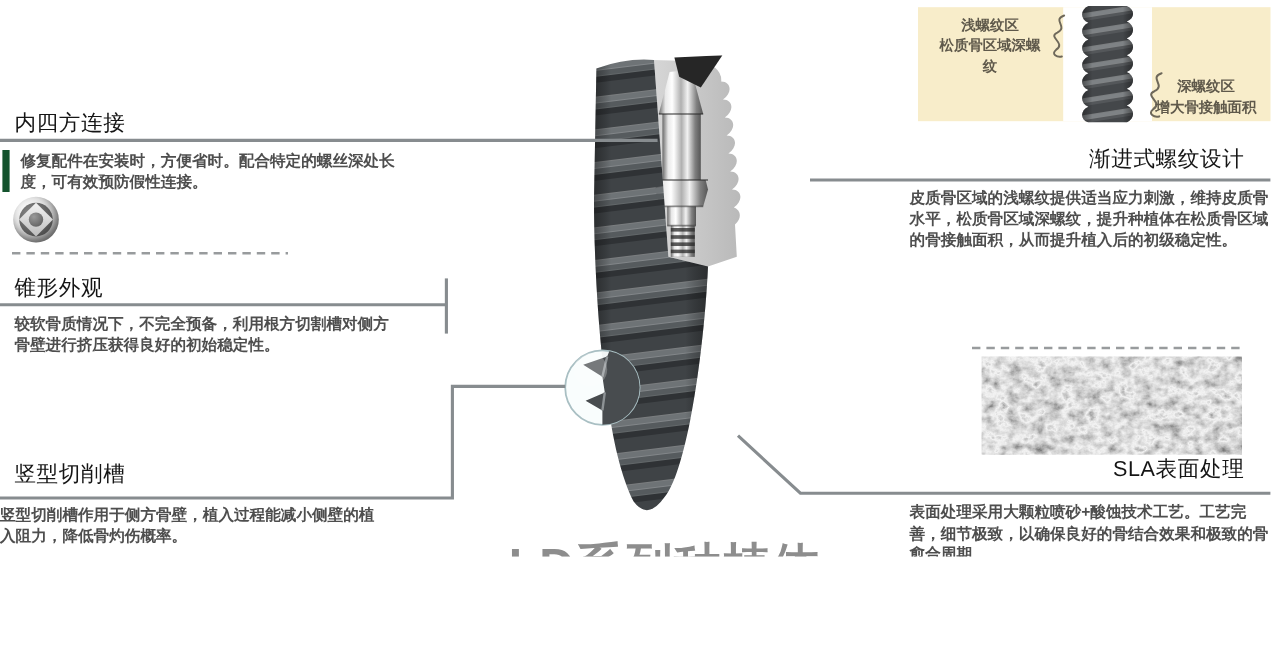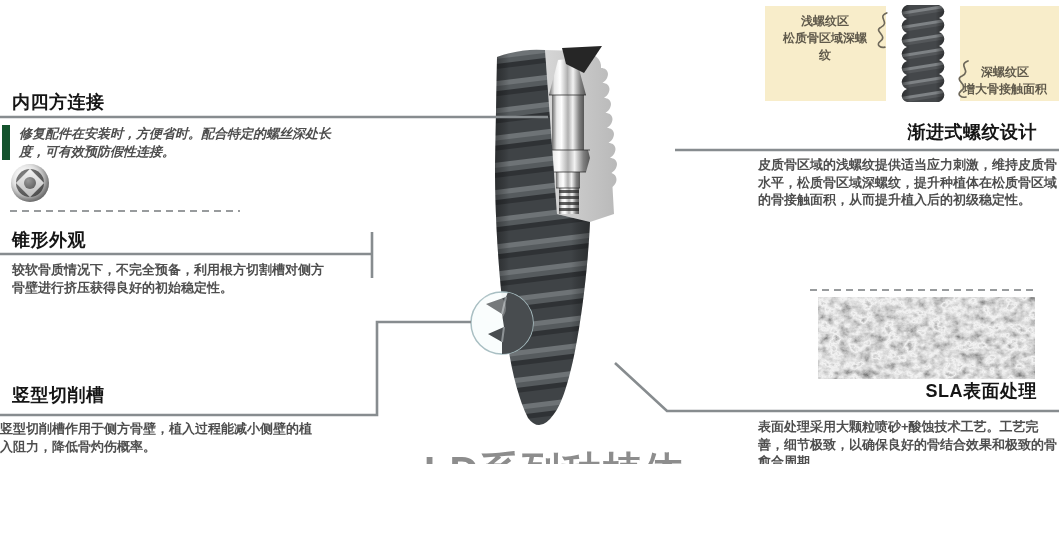--- a/index.html
+++ b/index.html
@@ -1,22 +1,22 @@
 <!DOCTYPE html>
 <html><head>
 <meta charset="utf-8">
 <style>
   html,body{margin:0;padding:0;background:#fff;}
   #canvas{position:relative;width:1059px;height:464px;background:#fff;overflow:hidden;
           font-family:"Liberation Sans","DejaVu Sans",sans-serif;}
   .abs{position:absolute;}
-  .sec-title{position:absolute;font-size:18px;font-weight:bold;color:#151515;letter-spacing:.5px;white-space:nowrap;z-index:6;}
+  .sec-title{position:absolute;font-size:18px;font-weight:normal;color:#151515;letter-spacing:.5px;white-space:nowrap;z-index:6;}
   .sec-body{position:absolute;font-size:13px;line-height:17.5px;font-weight:600;color:#4e4e4e;z-index:6;}
   #s1-title{left:12px;top:90px;}
-  #s1-body{left:2px;top:125px;width:314px;border-left:8px solid #14532d;padding-left:9px;font-style:italic;}
+  #s1-body{left:2px;top:125px;width:314px;border-left:6px solid #14532d;padding-left:9px;}
   #s2-title{left:12px;top:228px;}
   #s2-body{left:12px;top:261px;width:316px;}
   #s3-title{left:12px;top:383px;text-align:center;}
   #s3-body{left:0;top:421px;width:316px;font-family:Liberation Mono, monospace;}
   #r1-title{right:22px;top:120px;text-align:right;}
   #r1-body{left:758px;top:156px;width:301px;}
   #r2-title{right:22px;top:379px;text-align:center;}
   #r2-body{left:758px;top:418px;width:303px;}
   #main-title{position:absolute;left:424px;top:444px;font-size:40px;font-weight:bold;color:#8d8d8d;letter-spacing:1px;white-space:nowrap;z-index:6;}
   

